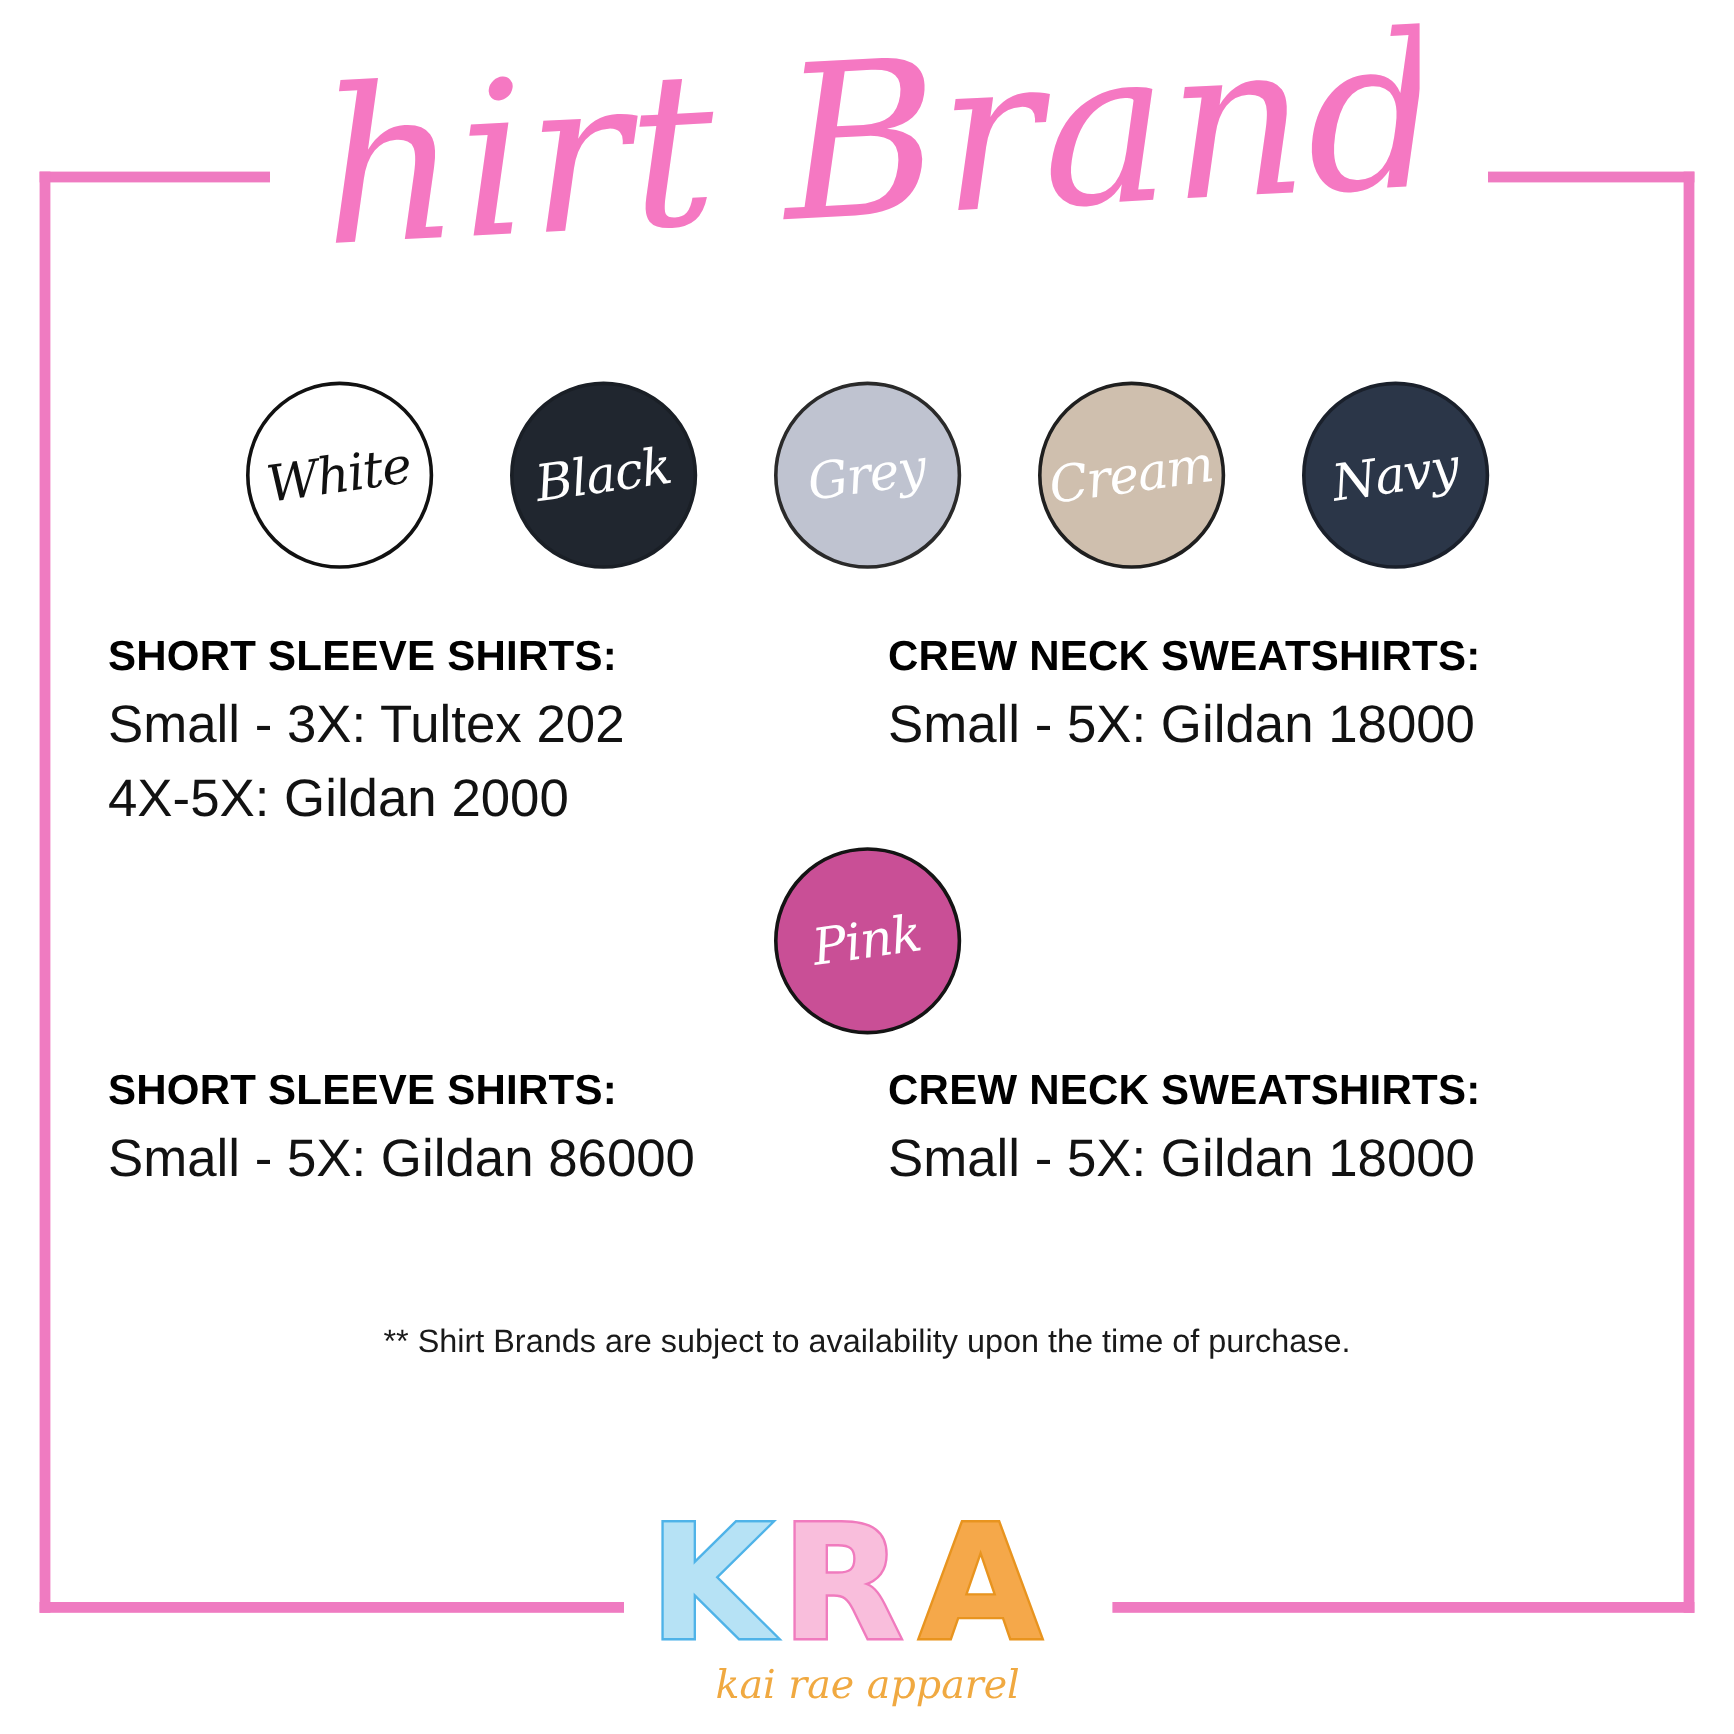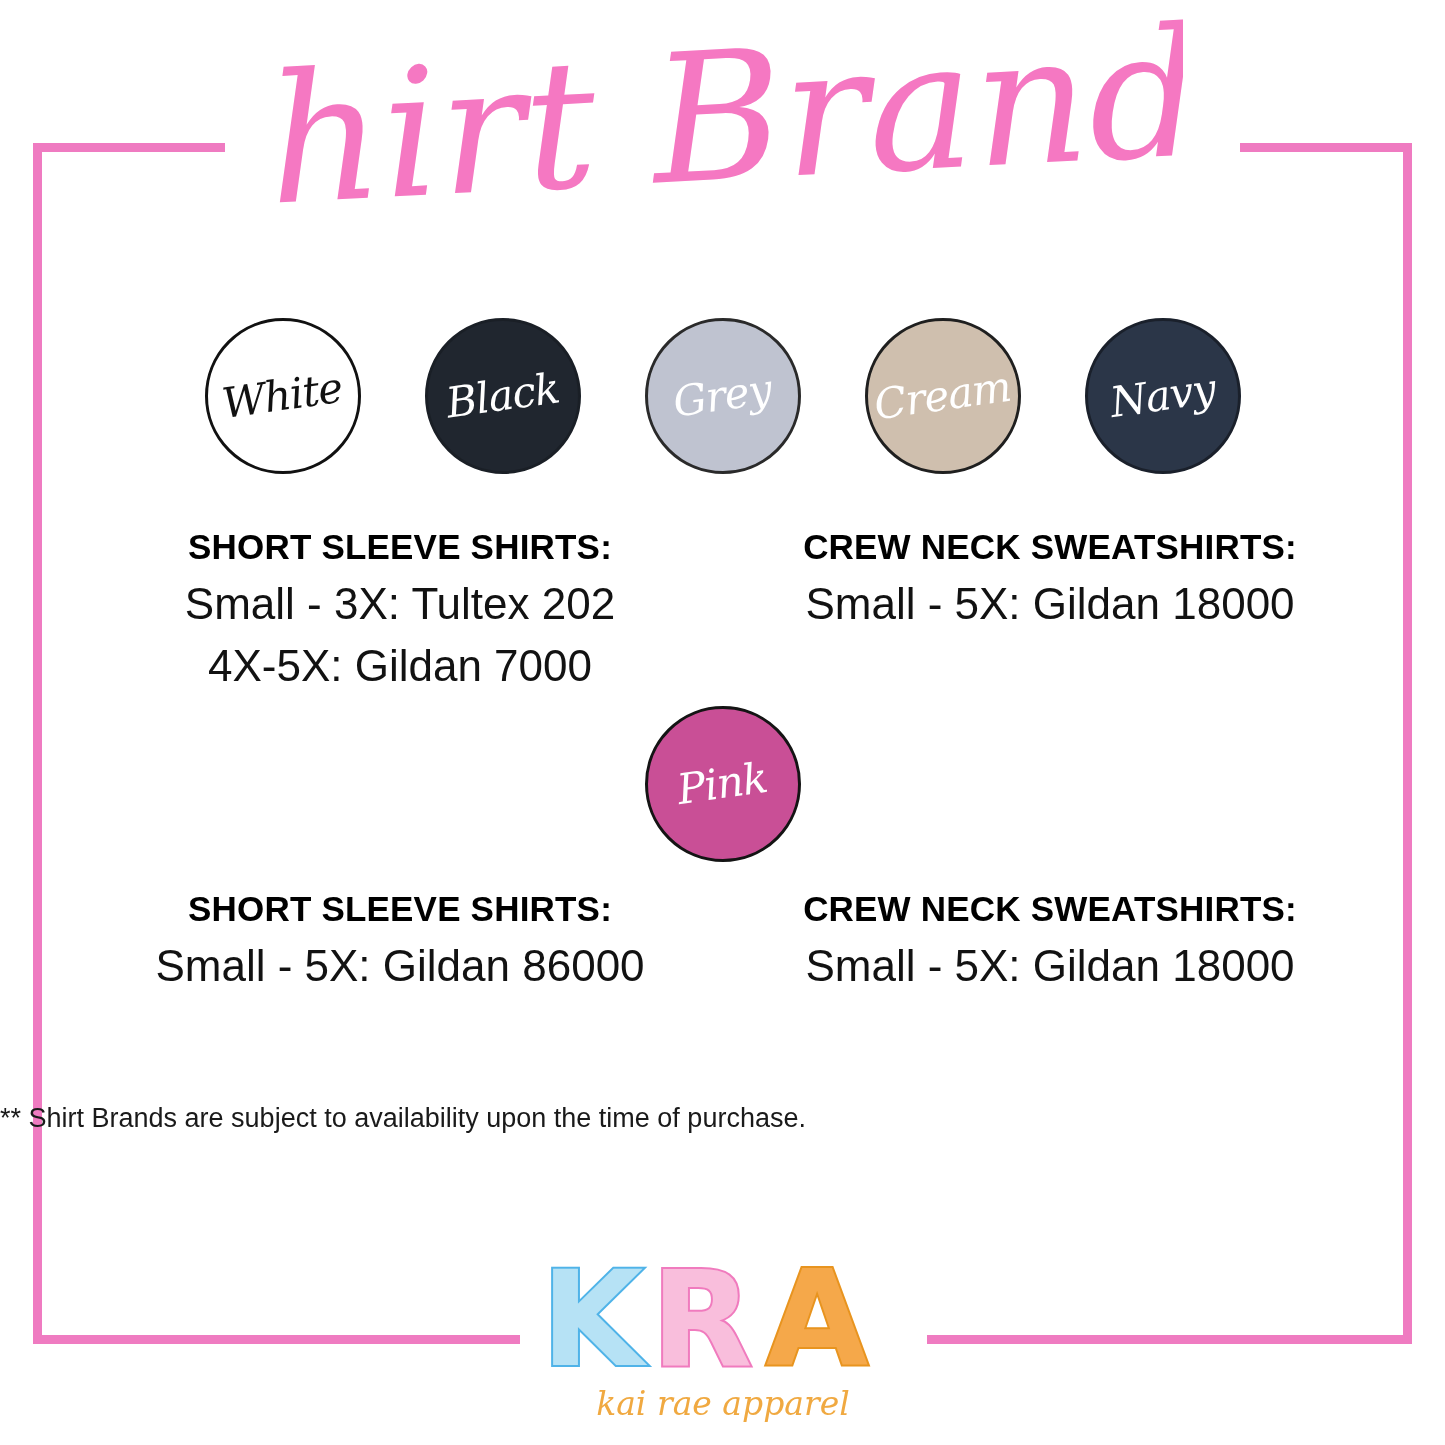--- a/index.html
+++ b/index.html
@@ -67,21 +67,21 @@
     font-style: italic;
     font-size: 42px;
     font-weight: 400;
     letter-spacing: -1px;
     transform: rotate(-8deg);
     line-height: 1;
     user-select: none;
   }
 
   
-  .info-block { position: absolute; text-align: center; }
+  .info-block { position: absolute; }
   .info-head {
     font-family: "Liberation Sans", sans-serif;
     font-weight: bold;
     font-size: 35px;
     letter-spacing: 0.2px;
     color: #000000;
     white-space: nowrap;
   }
   .info-line {
     font-family: "Liberation Sans", sans-serif;
@@ -96,21 +96,21 @@
   .block-cn-1  { left: 740px; top: 527px;  width: 620px; }
   .block-ss-2  { left: 90px;  top: 889px;  width: 620px; }
   .block-cn-2  { left: 740px; top: 889px;  width: 620px; }
 
   
   .disclaimer {
     position: absolute;
     left: 0;
     top: 1098px;
     width: 1445px;
-    text-align: left;
+    text-align: center;
     font-family: "Liberation Sans", sans-serif;
     font-size: 27px;
     color: #1a1a1a;
     line-height: 1.55;
   }
 
   
   .logo {
     position: absolute;
     left: 50%;
@@ -160,21 +160,21 @@
 
     <div class="swatch" style="background:#2B3648; border:3px solid #1a202b;">
       <span class="script" style="color:#FFFFFF;">Navy</span>
     </div>
 
   </div>
 
   <div class="info-block block-ss-1">
     <div class="info-head">SHORT SLEEVE SHIRTS:</div>
     <div class="info-line">Small - 3X: Tultex 202</div>
-    <div class="info-line">4X-5X: Gildan 7000</div>
+    <div class="info-line">4X-5X: Gildan 2000</div>
   </div>
 
   <div class="info-block block-cn-1">
     <div class="info-head">CREW NECK SWEATSHIRTS:</div>
     <div class="info-line">Small - 5X: Gildan 18000</div>
   </div>
 
   <div class="swatch-row swatch-row-2">
     <div class="swatch" style="background:#C94F96; border:3px solid #141414;">
       <span class="script" style="color:#FFFFFF;">Pink</span>

